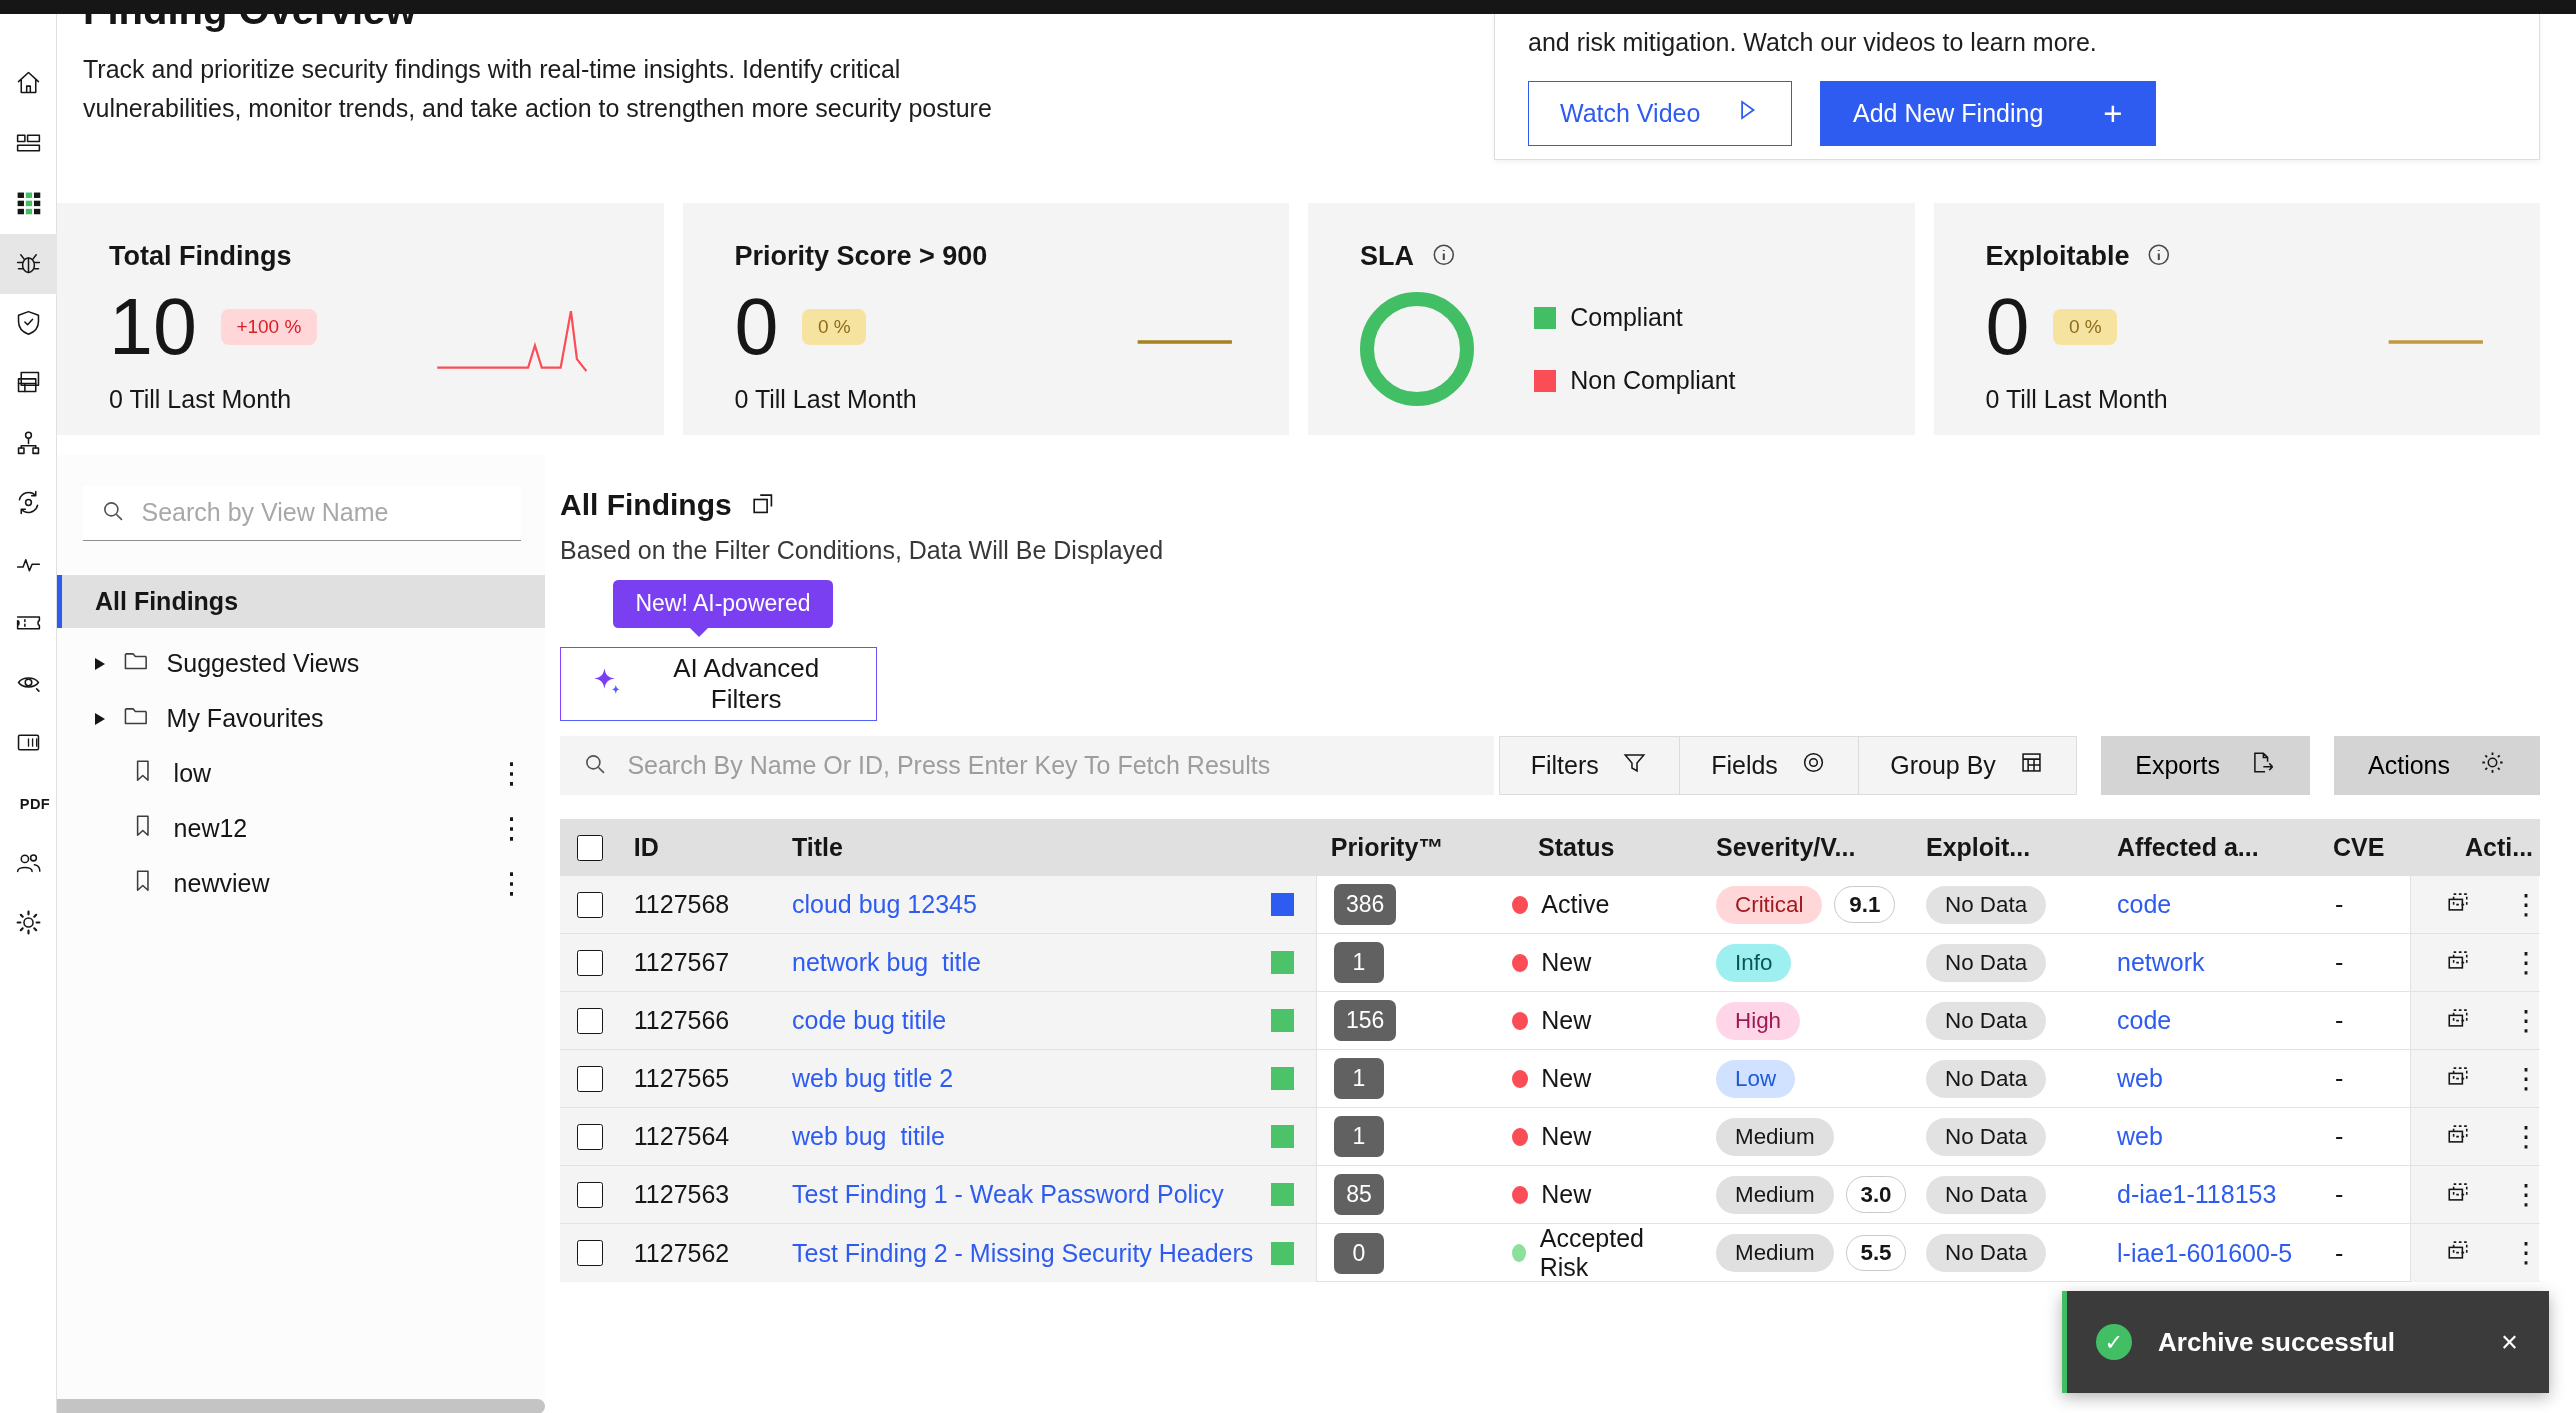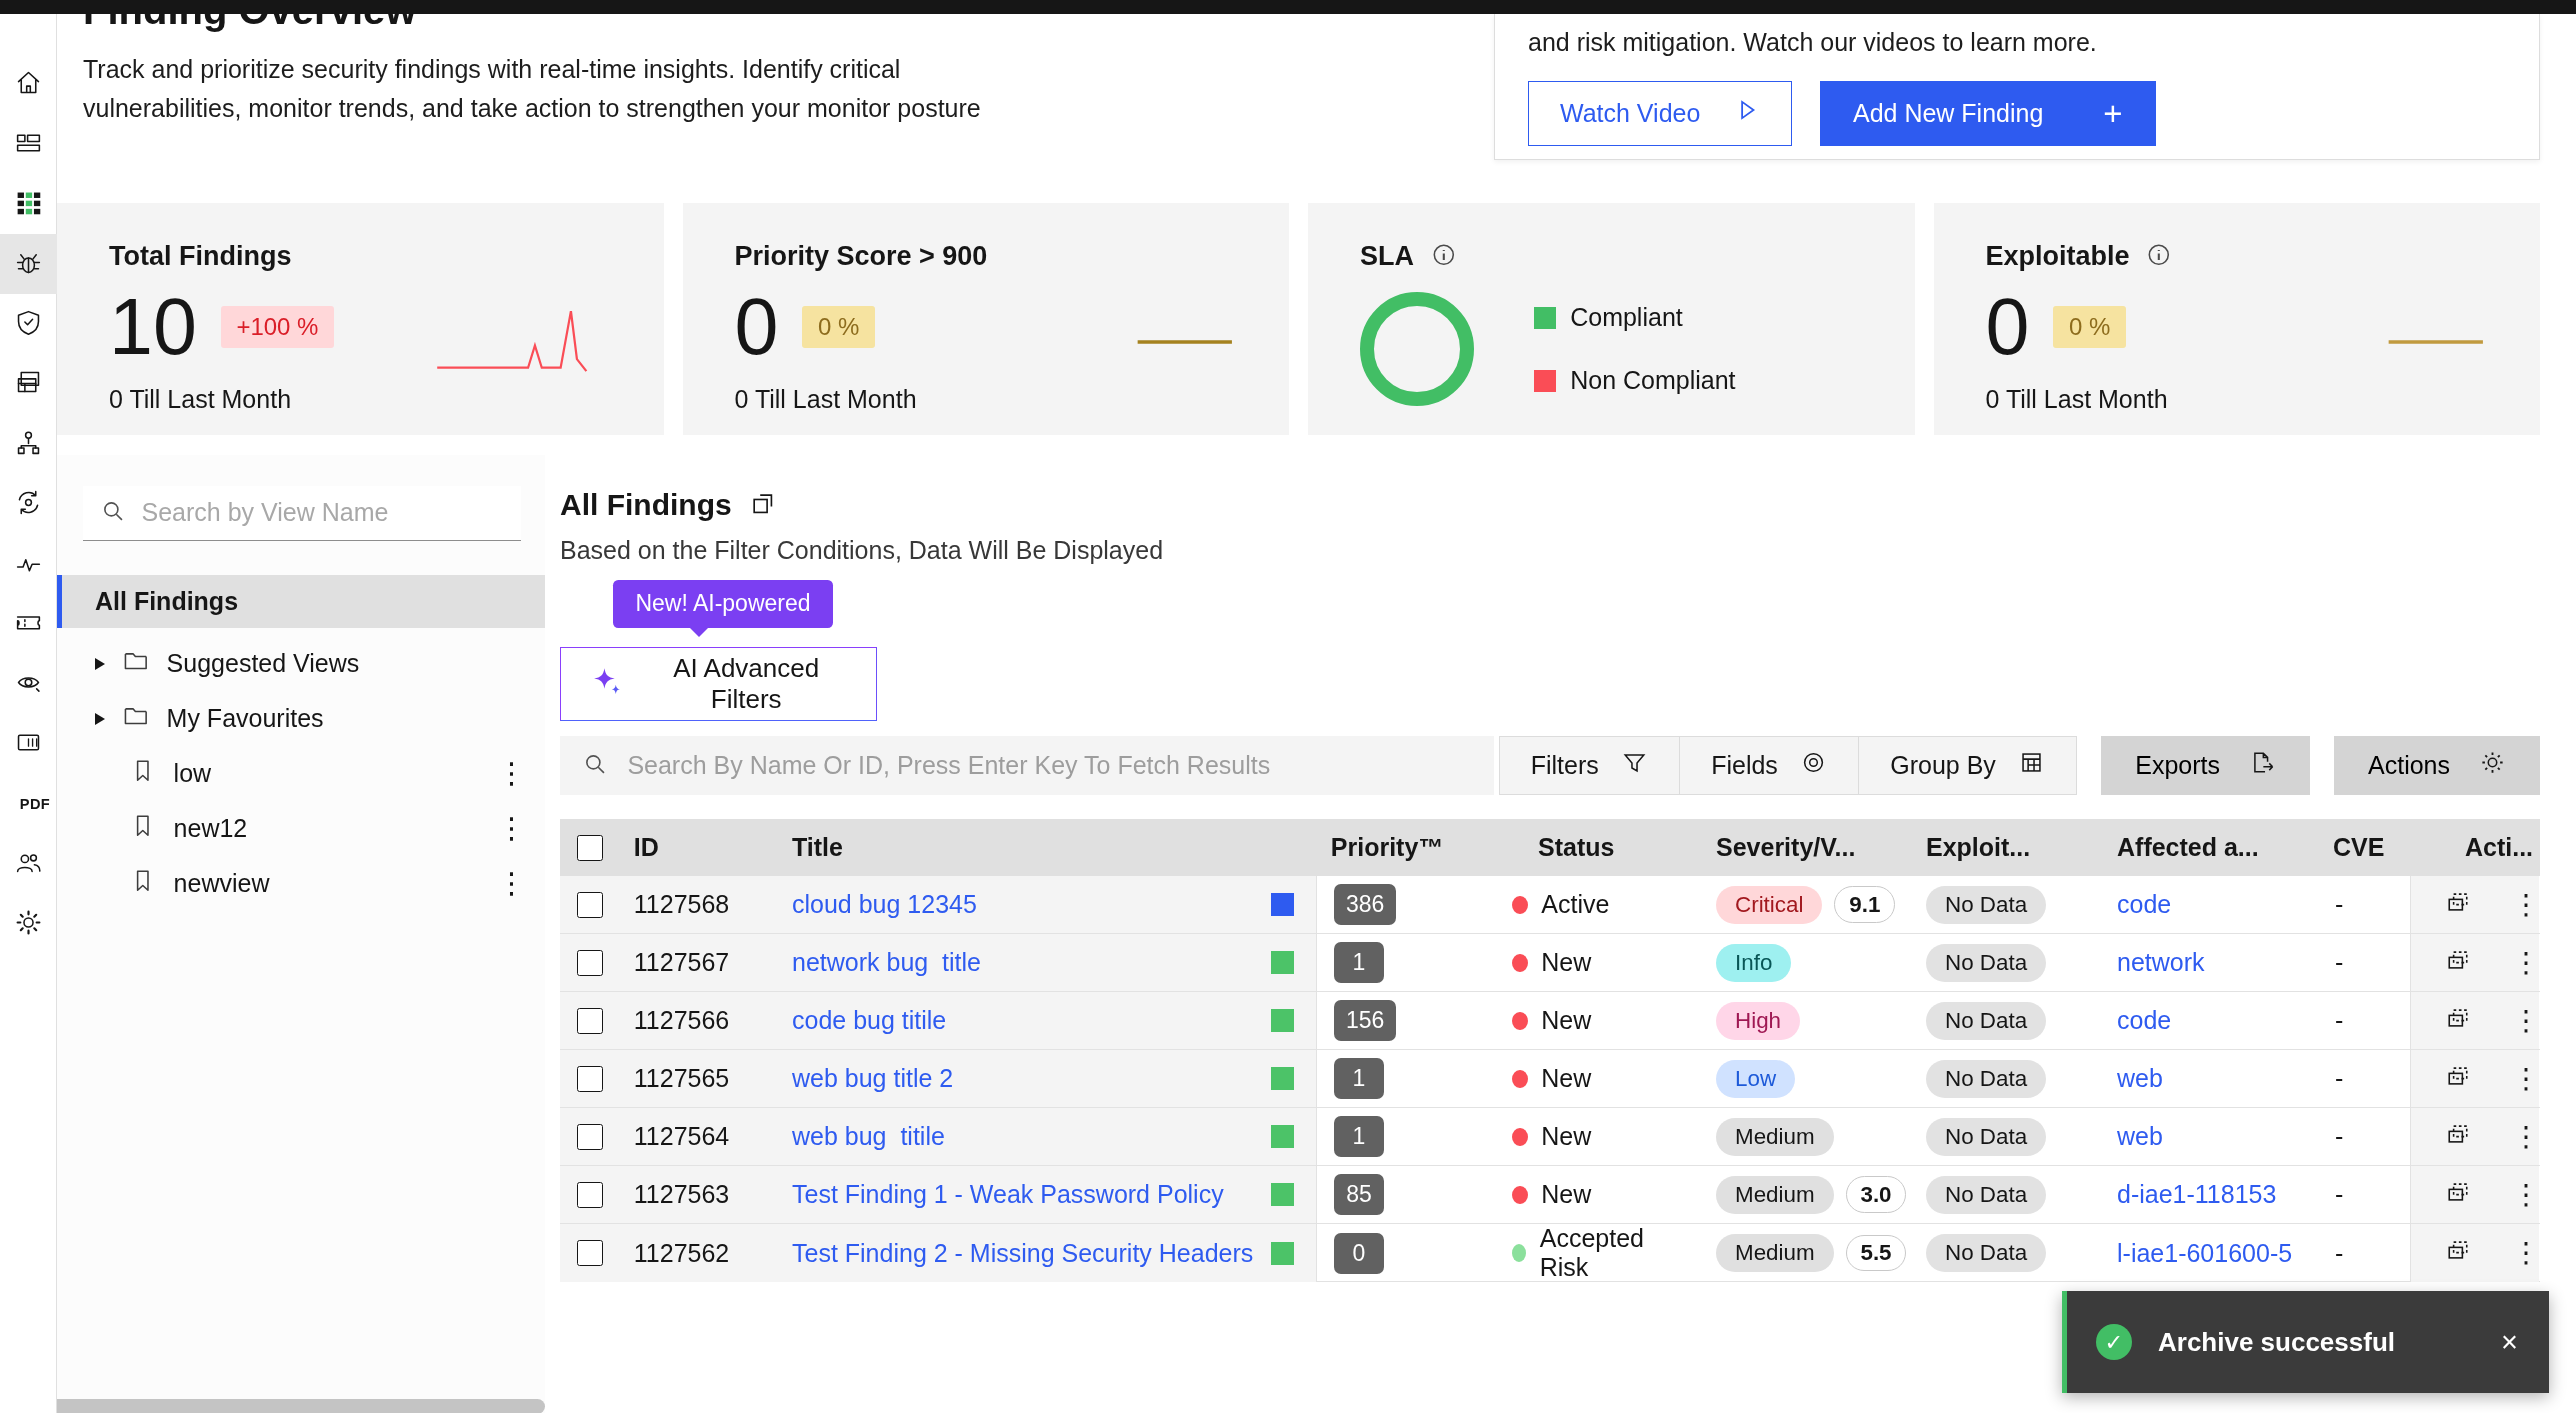--- a/index.html
+++ b/index.html
@@ -37,21 +37,21 @@
   .plus-glyph{font-size:33px;font-weight:300;line-height:1;}
 
   
   .stats-row{position:absolute;left:0;top:189px;width:2483px;display:flex;gap:19px;}
   .stat-card{flex:1;height:232px;background:var(--card);padding:38px 40px 0 52px;position:relative;}
   .stat-title-row{display:flex;align-items:center;gap:15.5px;}
   .stat-title{font-size:27px;font-weight:700;color:var(--ink);}
   .info-icon svg{width:27.6px;height:27.6px;stroke:#4a4a4a;fill:none;stroke-width:1.8;}
   .stat-value-row{display:flex;align-items:center;gap:24px;margin-top:15.5px;height:79px;}
   .stat-value{font-size:79px;font-weight:300;line-height:1;color:var(--ink);}
-  .pct-badge{font-size:24px;padding:6.9px 15.5px;border-radius:3px;}
+  .pct-badge{font-size:19px;padding:6.9px 15.5px;border-radius:8px;}
   .pct-red{background:#ffd7d9;color:#da1e28;}
   .pct-yellow{background:#f6e3a0;color:#8d6c1d;}
   .stat-sub{margin-top:19px;font-size:25px;color:var(--ink);}
   .sparkline{position:absolute;right:48px;top:103px;}
   .donut-wrap{display:flex;align-items:center;gap:60px;margin-top:20.7px;}
   .donut{width:114px;height:114px;border-radius:50%;border:14.6px solid var(--green);background:transparent;}
   .legend{display:flex;flex-direction:column;gap:34px;}
   .legend-item{display:flex;align-items:center;gap:13.8px;font-size:25px;}
   .legend-swatch{width:22.4px;height:22.4px;}
 
@@ -259,21 +259,21 @@
     </div>
   </nav>
 
   <div class="page">
 
     <div class="page-header">
       <div class="header-text">
         <div class="title-clip">
             <h1>Finding Overview</h1>
           </div>
-        <p class="header-desc"><span>Track and prioritize security findings with real-time insights. Identify critical</span><br><span>vulnerabilities, monitor trends, and take action to strengthen your monitor posture</span></p>
+        <p class="header-desc"><span>Track and prioritize security findings with real-time insights. Identify critical</span><br><span>vulnerabilities, monitor trends, and take action to strengthen more security posture</span></p>
       </div>
 
       <div class="promo-card">
         <p class="promo-text">and risk mitigation. Watch our videos to learn more.</p>
         <div class="promo-buttons">
           <button class="btn-outline-blue">
             <span>Watch Video</span>
             <span class="play-icon"><svg viewBox="0 0 32 32">
                   <path d="M10 6 L24 16 L10 26 Z"></path>
                 </svg></span>

